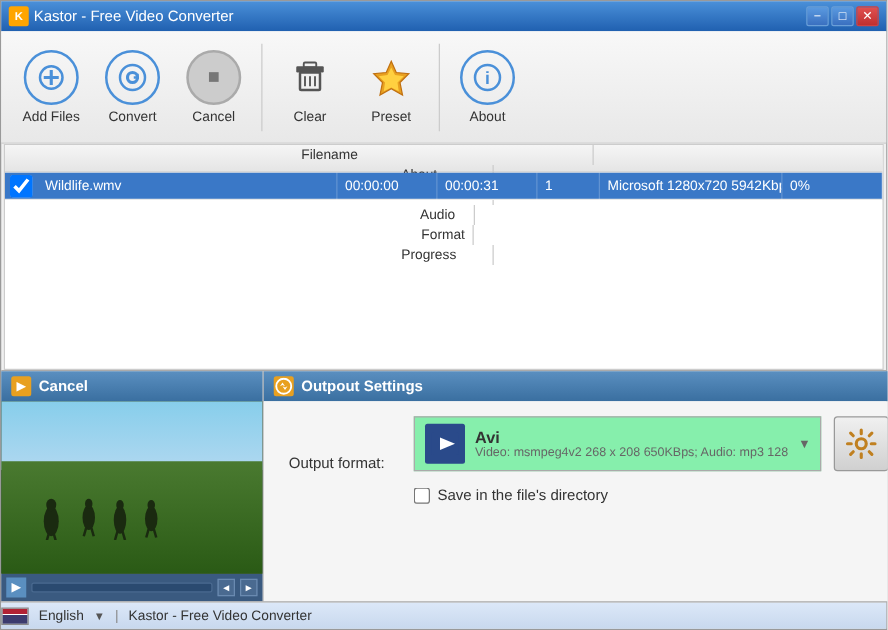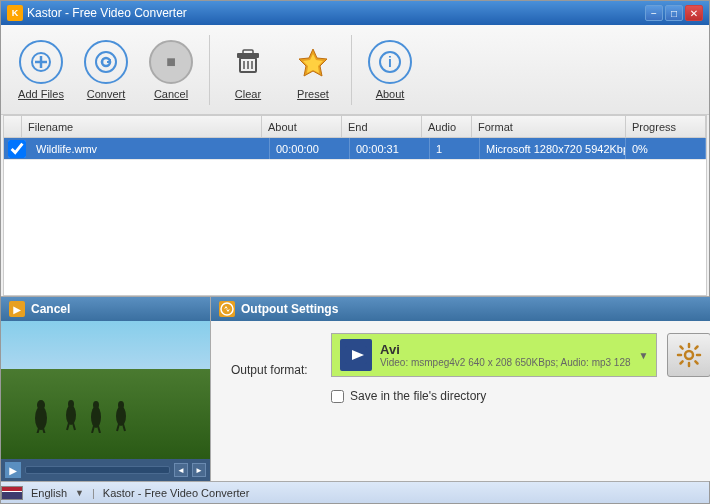--- a/index.html
+++ b/index.html
@@ -122,21 +122,20 @@
     .btn-add .icon-circle { border-color: #4a90d9; color: #4a90d9; }
     .btn-convert .icon-circle { border-color: #4a90d9; color: #4a90d9; }
     .btn-cancel .icon-circle { border-color: #aaa; color: #aaa; background: #ddd; }
     .btn-clear .icon-circle { border-color: transparent; color: #555; font-size: 30px; }
     .btn-preset .icon-circle { border-color: transparent; color: #e8a020; font-size: 26px; }
     .btn-about .icon-circle { border-color: #4a90d9; color: #4a90d9; }
 
     .toolbar-btn .btn-label {
       font-size: 11px;
       color: #333;
-      text-decoration: underline;
     }
 
     .toolbar-separator {
       width: 1px;
       height: 70px;
       background: #ccc;
       margin: 0 3px;
     }
 
     
@@ -158,20 +157,21 @@
       overflow: hidden;
     }
 
     .table-header {
       display: flex;
       background: linear-gradient(to bottom, #f5f5f5, #e5e5e5);
       border-bottom: 1px solid #ccc;
       height: 22px;
       align-items: center;
       flex-shrink: 0;
+      flex-direction: column;
     }
 
     .table-header .col {
       padding: 2px 6px;
       font-size: 11px;
       color: #333;
       border-right: 1px solid #ccc;
       height: 100%;
       display: flex;
       align-items: center;
@@ -373,21 +373,21 @@
     .output-label {
       width: 90px;
       font-size: 12px;
       color: #333;
       flex-shrink: 0;
     }
 
     .format-selector {
       flex: 1;
       height: 44px;
-      background: #bef264;
+      background: #86efac;
       border: 1px solid #aaa;
       display: flex;
       align-items: center;
       padding: 4px 8px;
       gap: 8px;
       cursor: pointer;
       position: relative;
     }
 
     .format-icon {
@@ -701,21 +701,21 @@
           <span class="output-label">Output format:</span>
           <div class="format-selector">
             <div class="format-icon">
               <svg width="24" height="20" viewBox="0 0 24 20">
                 <rect x="1" y="1" width="22" height="18" rx="2" fill="#2a4a8a"></rect>
                 <polygon points="8,5 20,10 8,15" fill="white"></polygon>
               </svg>
             </div>
             <div class="format-info">
               <div class="format-name">Avi</div>
-              <div class="format-desc">Video: msmpeg4v2 640 x 208 650KBps; Audio: mp3 128</div>
+              <div class="format-desc">Video: msmpeg4v2 268 x 208 650KBps; Audio: mp3 128</div>
             </div>
             <span class="format-arrow">▼</span>
           </div>
           <button class="settings-btn">
             <svg width="28" height="28" viewBox="0 0 28 28">
               <circle cx="14" cy="14" r="4" fill="none" stroke="#c08020" stroke-width="2.5"></circle>
               <path d="M14 3 L14 6 M14 22 L14 25 M3 14 L6 14 M22 14 L25 14 M5.5 5.5 L7.6 7.6 M20.4 20.4 L22.5 22.5 M22.5 5.5 L20.4 7.6 M7.6 20.4 L5.5 22.5" stroke="#c08020" stroke-width="2.5" stroke-linecap="round"></path>
             </svg>
           </button>
         </div>

